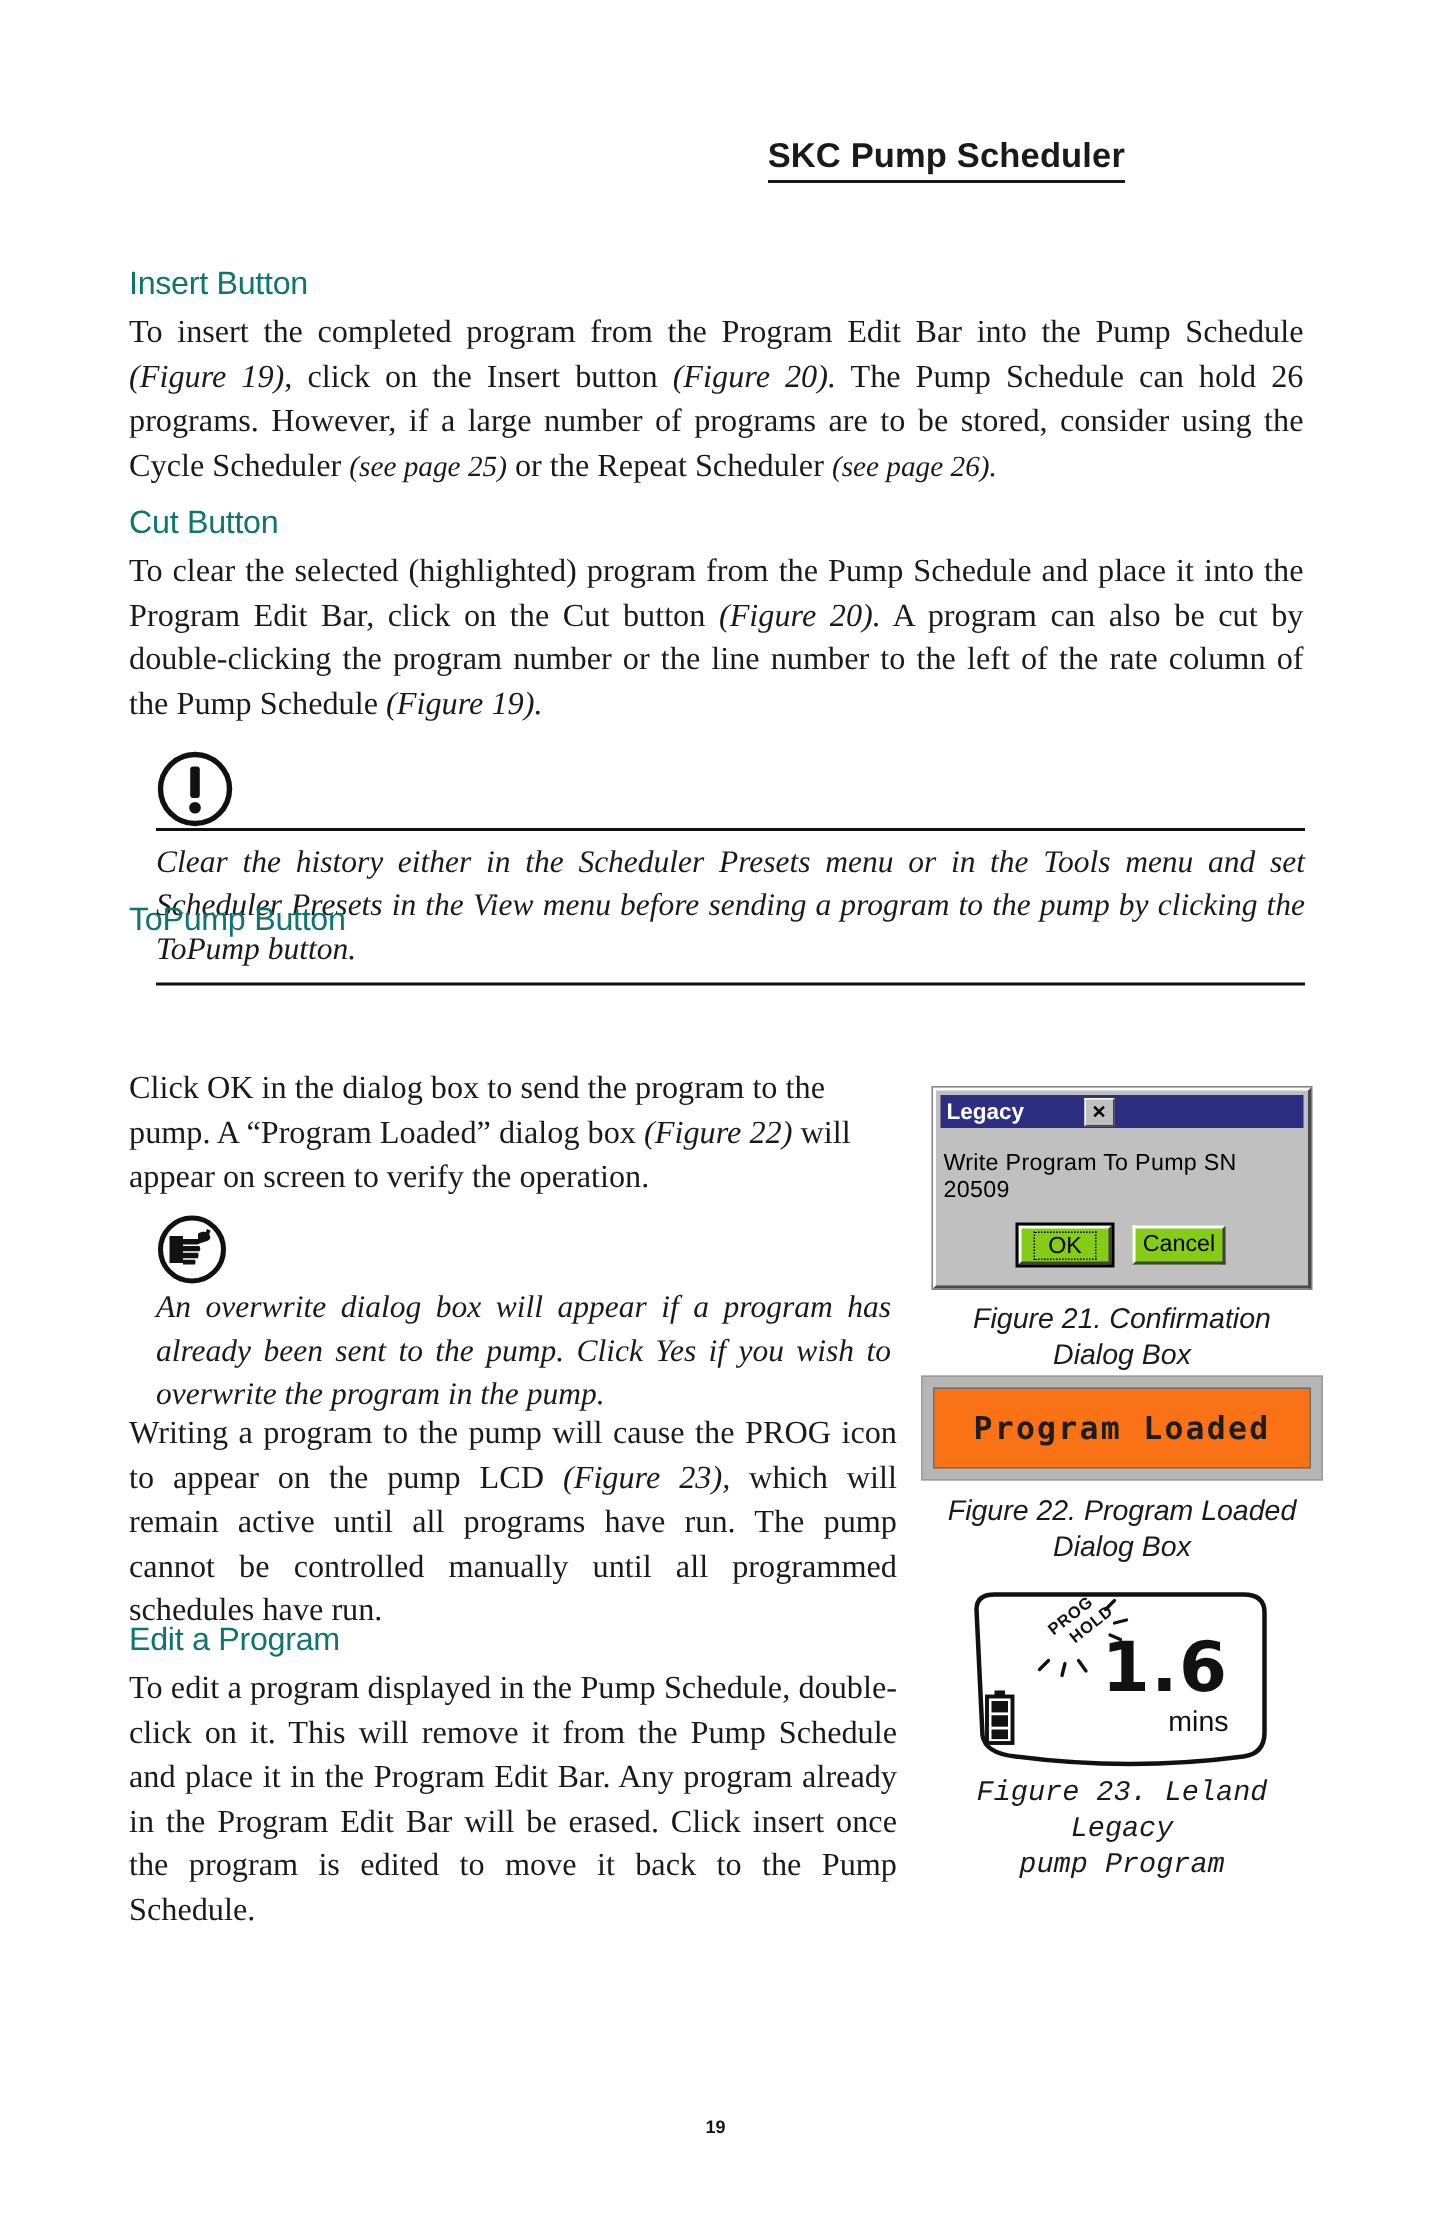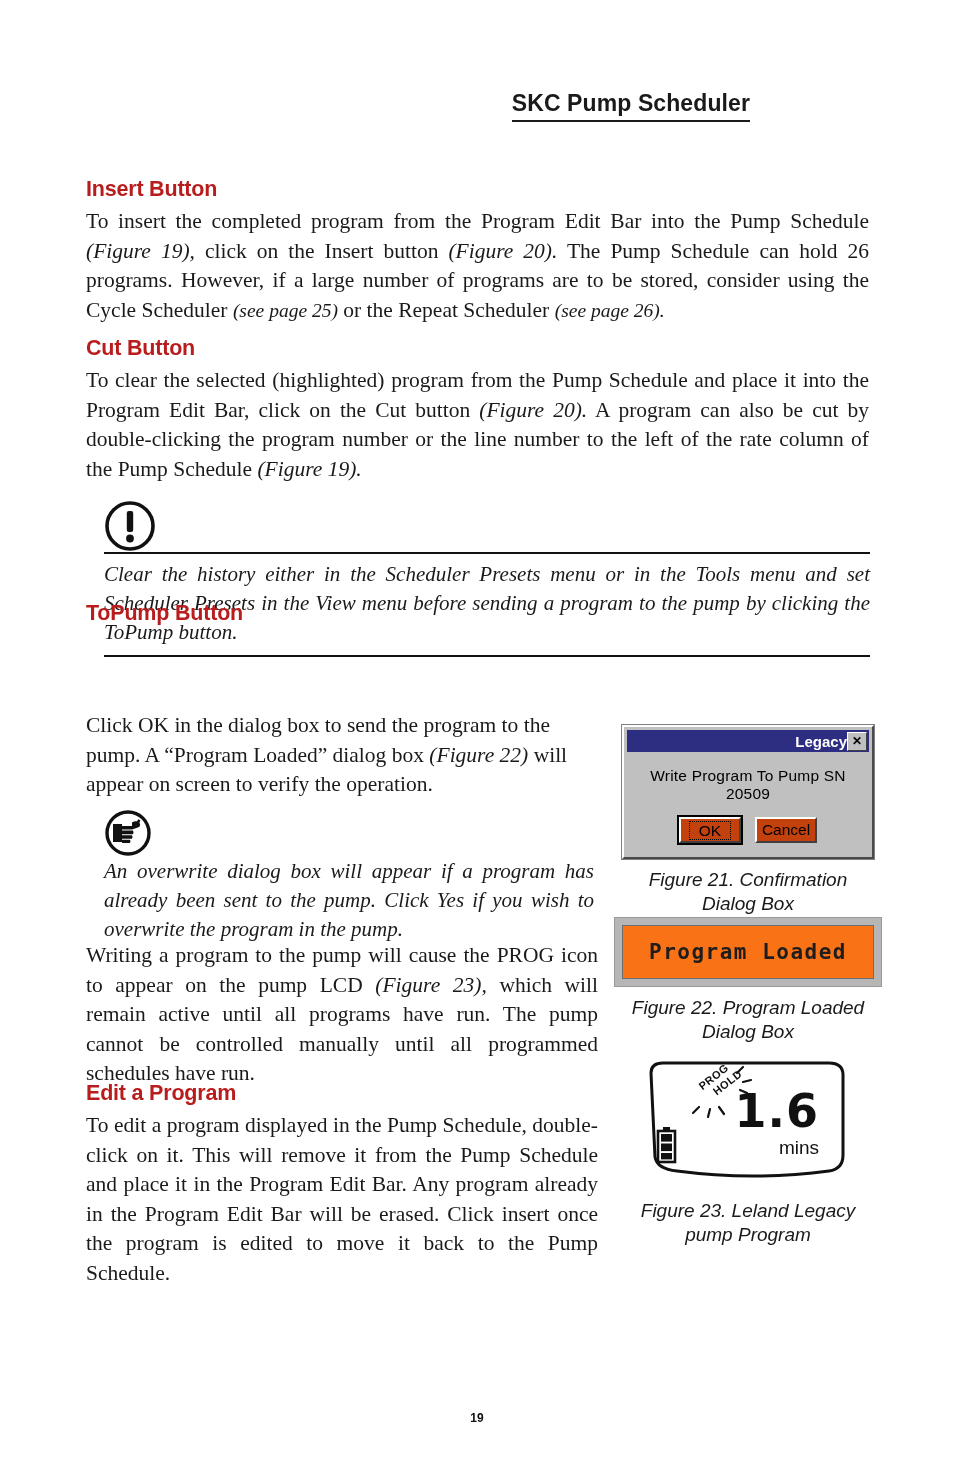--- a/index.html
+++ b/index.html
@@ -44,25 +44,25 @@
     width: 783px;
   }
   .col-narrow {
     position: absolute;
     left: 86px;
     width: 512px;
   }
 
   h2.section {
     font-family: "Liberation Sans", sans-serif;
-    font-weight: bold;
+    font-weight: normal;
     font-size: 21.5px;
     margin: 0 0 5px 0;
     letter-spacing: -0.2px;
-    color: #b91c1c;
+    color: #0f766e;
   }
 
   p.body {
     margin: 0;
     font-size: 21.5px;
     line-height: 29.5px;
     text-align: justify;
     text-justify: inter-word;
     color: #1a1a1a;
   }
@@ -114,22 +114,23 @@
     outline: 1px solid #808080;
     padding: 3px;
     margin: 0 auto;
     font-family: "Liberation Sans", sans-serif;
   }
   .win-titlebar {
     background: #2d2d82;
     height: 22px;
     display: flex;
     align-items: center;
-    justify-content: flex-end;
+    justify-content: flex-start;
     padding: 0 2px 0 4px;
+    gap: 40px;
   }
   .win-title {
     color: #ffffff;
     font-size: 15px;
     font-weight: bold;
     font-family: "Liberation Sans", sans-serif;
     line-height: 1;
   }
   .win-close {
     width: 18px;
@@ -142,37 +143,37 @@
     display: flex;
     align-items: center;
     justify-content: center;
     font-size: 12px;
     font-weight: bold;
     color: #000;
     line-height: 1;
     font-family: "Liberation Sans", sans-serif;
   }
   .win-msg {
-    text-align: center;
+    text-align: left;
     font-size: 15.5px;
     color: #000;
     padding: 15px 2px 14px 2px;
     letter-spacing: 0.2px;
     font-family: "Liberation Sans", sans-serif;
   }
   .win-btnrow {
     display: flex;
     justify-content: center;
     gap: 14px;
     padding-bottom: 11px;
   }
   .win-btn {
     min-width: 62px;
     height: 26px;
-    background: #c2410c;
+    background: #84cc16;
     font-size: 15.5px;
     color: #000;
     display: flex;
     align-items: center;
     justify-content: center;
     border-top: 2px solid #ffffff;
     border-left: 2px solid #ffffff;
     border-right: 2px solid #404040;
     border-bottom: 2px solid #404040;
     font-family: "Liberation Sans", sans-serif;
@@ -366,21 +367,21 @@
           <rect x="28" y="75" width="11" height="7.6" fill="#111"></rect>
           <rect x="28" y="84.5" width="11" height="7.6" fill="#111"></rect>
           <rect x="28" y="94" width="11" height="6.4" fill="#111"></rect>
         </g>
 
         <text x="186" y="68" text-anchor="end" font-family="'DejaVu Sans', sans-serif" font-size="46" font-weight="bold" fill="#111" letter-spacing="1">1.6</text>
 
         <text x="186" y="95" text-anchor="end" font-family="'Liberation Sans', sans-serif" font-size="19" fill="#111">mins</text>
       </svg>
     </div>
-    <div class="fig-caption" style="margin-top:18px;">
+    <div class="fig-caption" style="margin-top:2px;font-family:Liberation Mono, monospace;">
       <span>Figure 23. Leland Legacy</span><br>
       <span>pump Program</span>
     </div>
   </div>
 
   <div class="folio">19</div>
 
 </div>
 
 </body></html>

